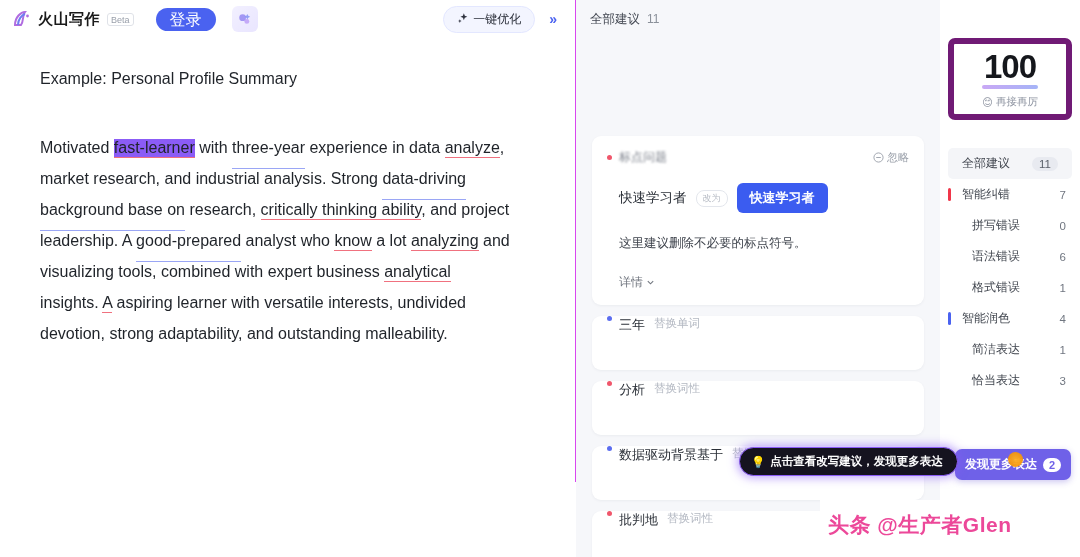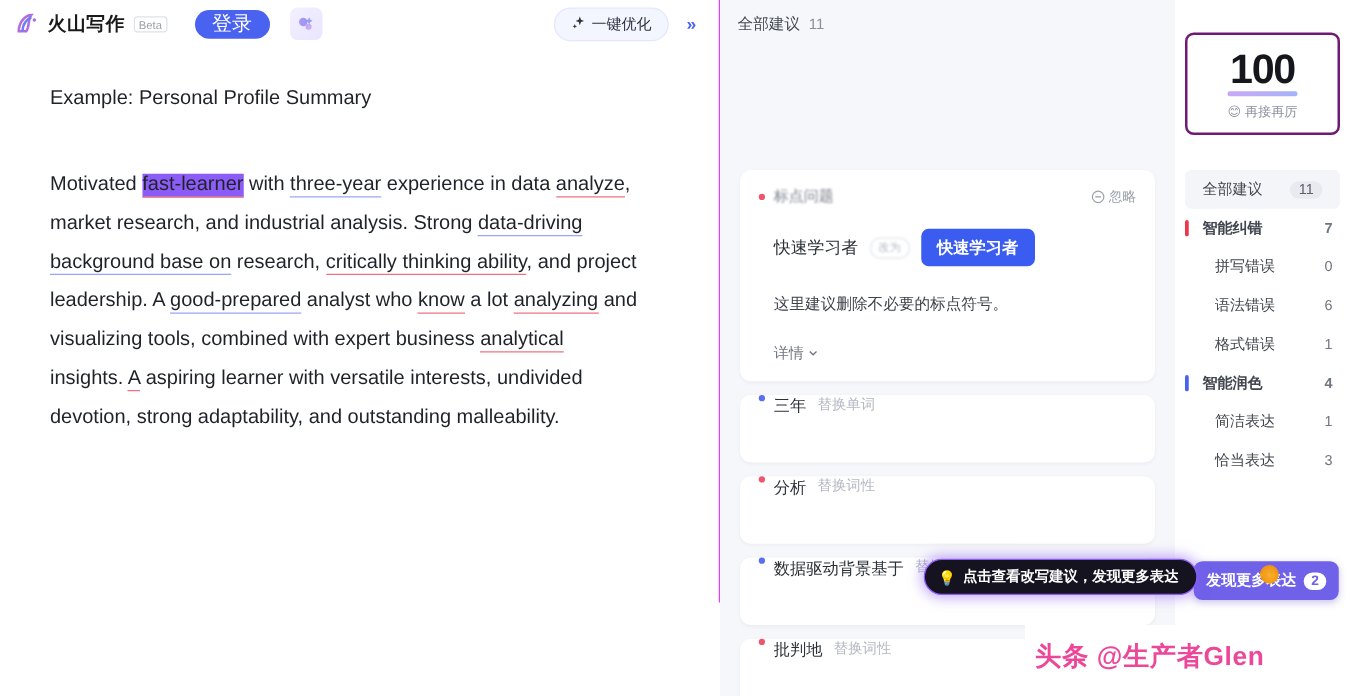--- a/index.html
+++ b/index.html
@@ -63,21 +63,21 @@
   .doc-body { padding: 28px 40px 0 40px; }
   .doc-title {
     font-size: 16px; color: #1f2329; margin-bottom: 40px;
     line-height: 26px;
   }
   .doc-para {
     font-size: 16px; line-height: 31px; color: #1f2329;
     max-width: 470px;
   }
   .u-red { border-bottom: 1.6px solid #f0717f; padding-bottom: 1px; }
-  .u-blue { border-bottom: 1.6px solid #9aa6f5; padding-bottom: 1px; }
+  .u-blue { border-bottom: 1.6px solid #9aa6f5; padding-bottom: 12px; }
   .hl-red {
     background: #8b5cf6; border-bottom: 1.6px solid #f0717f;
     padding-bottom: 1px;
   }
 
   
   .sugg-pane {
     width: 364px; flex: 0 0 364px; height: 557px;
     background: #f6f7fa; position: relative; overflow: hidden;
   }
@@ -131,21 +131,21 @@
   }
   .row .word { font-size: 13px; color: #2b3038; margin-right: 9px; }
   .row .kind { font-size: 11.5px; color: #b3b8c2; filter: blur(.5px); }
 
   
   .side {
     width: 140px; flex: 0 0 140px; height: 557px;
     background: #ffffff; position: relative; padding-top: 22px;
   }
   .score-box {
-    margin: 4px 8px; border: 2px solid #701a75; border-radius: 7px;
+    margin: 16px 8px; border: 6px solid #701a75; border-radius: 7px;
     height: 82px; display: flex; flex-direction: column;
     align-items: center; justify-content: center; position: relative;
     background: #fff;
   }
   .score-num {
     font-size: 33px; font-weight: bold; color: #15171c; line-height: 34px;
     letter-spacing: -1px;
   }
   .score-bar {
     width: 56px; height: 4px; border-radius: 2px; margin-top: 1px;
@@ -163,21 +163,21 @@
   }
   .side-item .nm { filter: blur(.55px); }
   .side-item .n { margin-left: auto; color: #707680; font-size: 11.5px; }
   .side-item.active {
     background: #f4f5f8; border-radius: 5px; margin: 0 8px 0 8px;
     padding-left: 14px;
   }
   .side-item.active .n {
     background: #e8eaf0; border-radius: 8px; padding: 1px 7px; color: #5b616b;
   }
-  .side-item.group { font-weight: bold; padding-left: 22px; gap: 36px; }
+  .side-item.group { font-weight: normal; padding-left: 22px; gap: 36px; }
   .side-item .bar {
     position: absolute; left: 8px; top: 9px;
     width: 3px; height: 13px; border-radius: 2px;
   }
   .bar.red { background: #f0364a; }
   .bar.blue { background: #4a62f0; }
   .side-item.sub { padding-left: 32px; }
 
   
   .tooltip {

